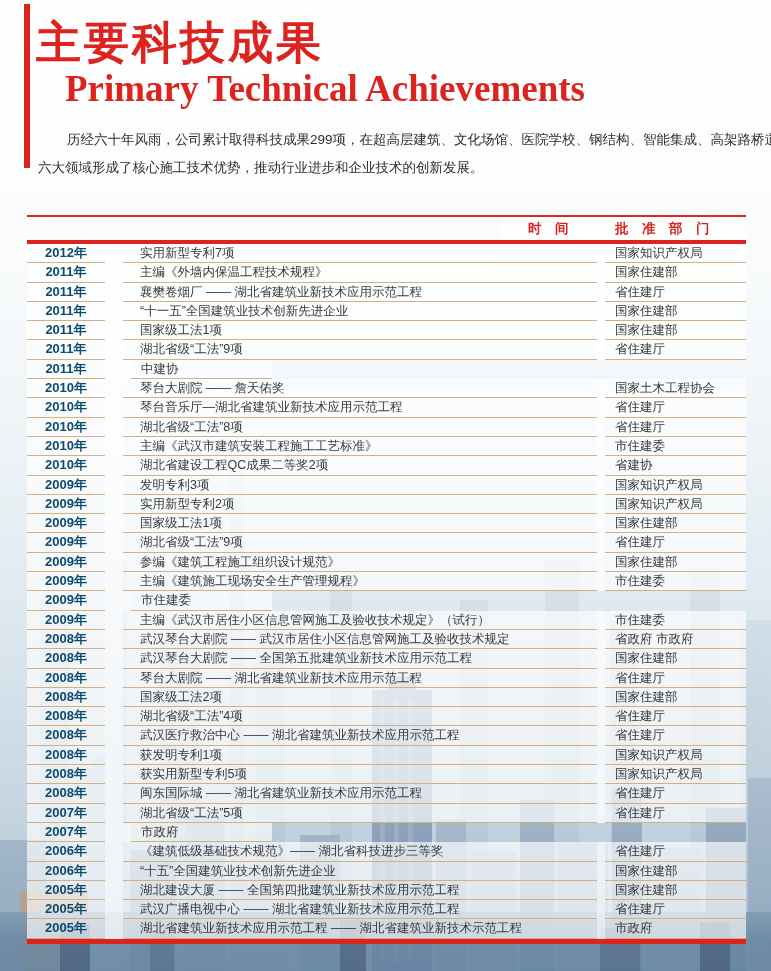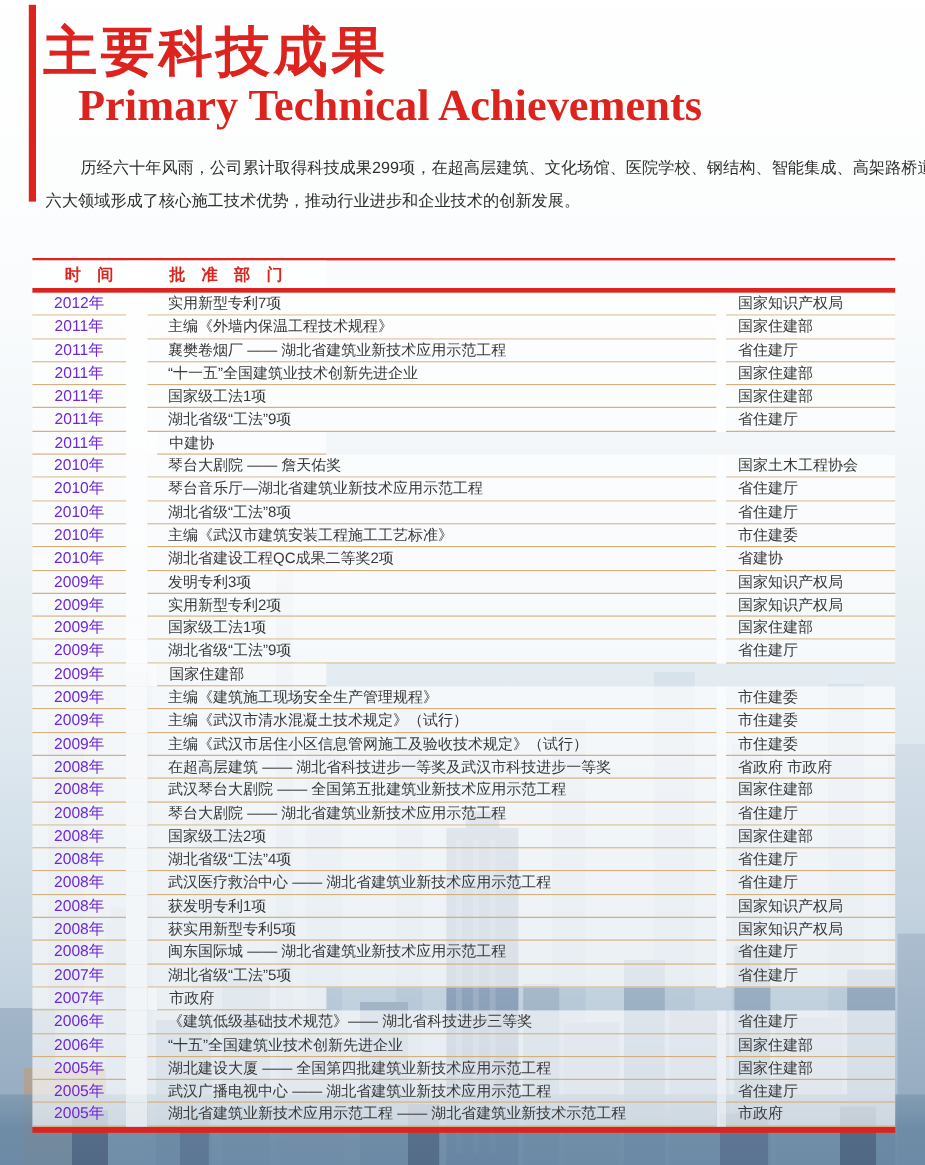--- a/index.html
+++ b/index.html
@@ -28,42 +28,42 @@
     font-size:37px;font-weight:bold;color:var(--red);white-space:nowrap;margin-left:29px;
   }
   .intro{
     position:absolute;left:38px;top:126px;width:716px;
     font-size:13.5px;color:#2e2e2e;line-height:28px;
   }
   .intro .l1{text-indent:29px;white-space:nowrap;}
   .intro .l2{white-space:nowrap;}
 
   .table{position:absolute;left:27px;top:215px;width:719px;}
-  .thead{display:flex;border-top:2px solid var(--red);border-bottom:4px solid var(--red);height:23px;}
+  .thead{display:flex;border-top:2px solid var(--red);border-bottom:4px solid var(--red);height:23px;justify-content:flex-end;}
   .thead .cell{
     line-height:23px;color:var(--red);font-weight:bold;font-size:13.5px;
     background:rgba(255,255,255,0.66);white-space:nowrap;overflow:hidden;
   }
   .thead .gap{background:rgba(255,255,255,0.8);}
   .row{display:flex;height:19.3px;}
   .cell,.gap{box-sizing:border-box;flex:0 0 auto;}
   .c-time{width:78px;text-align:center;}
   .g1{width:18px;}
   .c-project{width:474px;padding-left:17px;}
   .g2{width:8px;}
   .c-dept{width:141px;padding-left:10px;}
   .thead .c-time{text-align:left;padding-left:27px;width:78px;box-sizing:border-box;}
   .thead .c-project{padding-left:27px;}
   .tbody .cell{
     background:rgba(255,255,255,0.66);
     border-bottom:1px solid var(--tan);
     font-size:12.5px;color:var(--ink);
     line-height:18.3px;white-space:nowrap;overflow:hidden;
   }
-  .tbody .c-time{font-size:13px;color:#6d28d9;}
+  .tbody .c-time{font-size:13px;color:#0c4a6e;font-weight:bold;}
   .tbody .gap{background:rgba(255,255,255,0.8);}
   .bottom-line{height:5px;background:var(--red);}
 </style>
 </head>
 <body>
 
 <svg class="bg" width="771" height="971" viewBox="0 0 771 971" preserveAspectRatio="none" aria-hidden="true">
   <defs>
     <linearGradient id="sky" x1="0" y1="0" x2="0" y2="1">
       <stop offset="0" stop-color="#e8f0f4"></stop>
@@ -253,48 +253,48 @@
       <div class="row">
     <div class="cell c-time">2009年</div>
     <div class="gap g1"></div>
     <div class="cell c-project">湖北省级“工法”9项</div>
     <div class="gap g2"></div>
     <div class="cell c-dept">省住建厅</div>
   </div>
       <div class="row">
     <div class="cell c-time">2009年</div>
     <div class="gap g1"></div>
+    <div class="cell c-project">参编《建筑工程施工组织设计规范》</div>
     <div class="gap g2"></div>
     <div class="cell c-dept">国家住建部</div>
   </div>
       <div class="row">
     <div class="cell c-time">2009年</div>
     <div class="gap g1"></div>
     <div class="cell c-project">主编《建筑施工现场安全生产管理规程》</div>
     <div class="gap g2"></div>
     <div class="cell c-dept">市住建委</div>
   </div>
       <div class="row">
     <div class="cell c-time">2009年</div>
     <div class="gap g1"></div>
-    <div class="cell c-project">主编《武汉市清水混凝土技术规定》（试行）</div>
     <div class="gap g2"></div>
     <div class="cell c-dept">市住建委</div>
   </div>
       <div class="row">
     <div class="cell c-time">2009年</div>
     <div class="gap g1"></div>
     <div class="cell c-project">主编《武汉市居住小区信息管网施工及验收技术规定》（试行）</div>
     <div class="gap g2"></div>
     <div class="cell c-dept">市住建委</div>
   </div>
       <div class="row">
     <div class="cell c-time">2008年</div>
     <div class="gap g1"></div>
-    <div class="cell c-project">在超高层建筑 —— 湖北省科技进步一等奖及武汉市科技进步一等奖</div>
+    <div class="cell c-project">武汉琴台大剧院 —— 武汉市居住小区信息管网施工及验收技术规定</div>
     <div class="gap g2"></div>
     <div class="cell c-dept">省政府 市政府</div>
   </div>
       <div class="row">
     <div class="cell c-time">2008年</div>
     <div class="gap g1"></div>
     <div class="cell c-project">武汉琴台大剧院 —— 全国第五批建筑业新技术应用示范工程</div>
     <div class="gap g2"></div>
     <div class="cell c-dept">国家住建部</div>
   </div>

